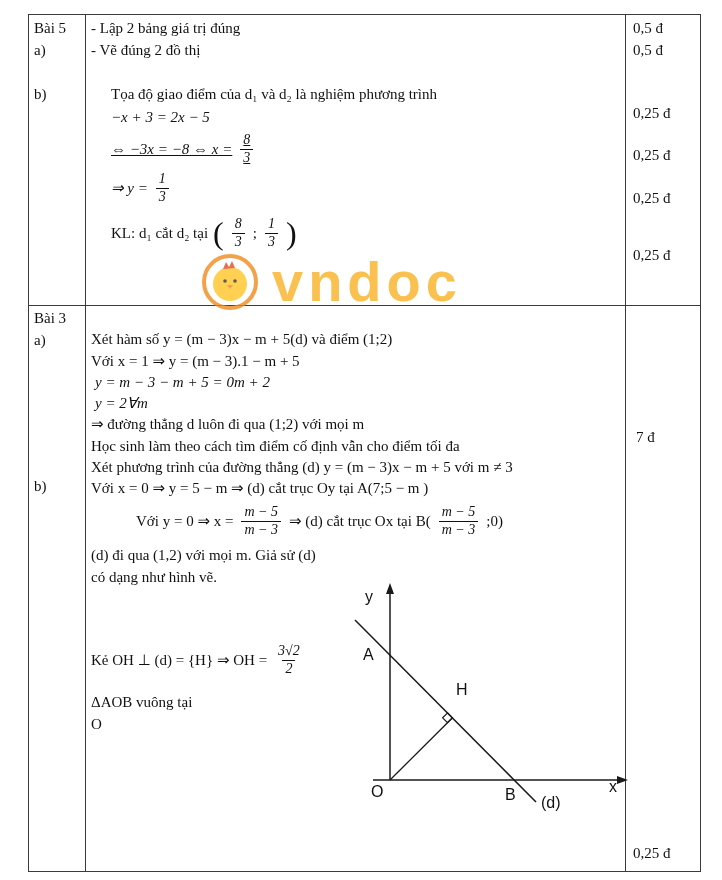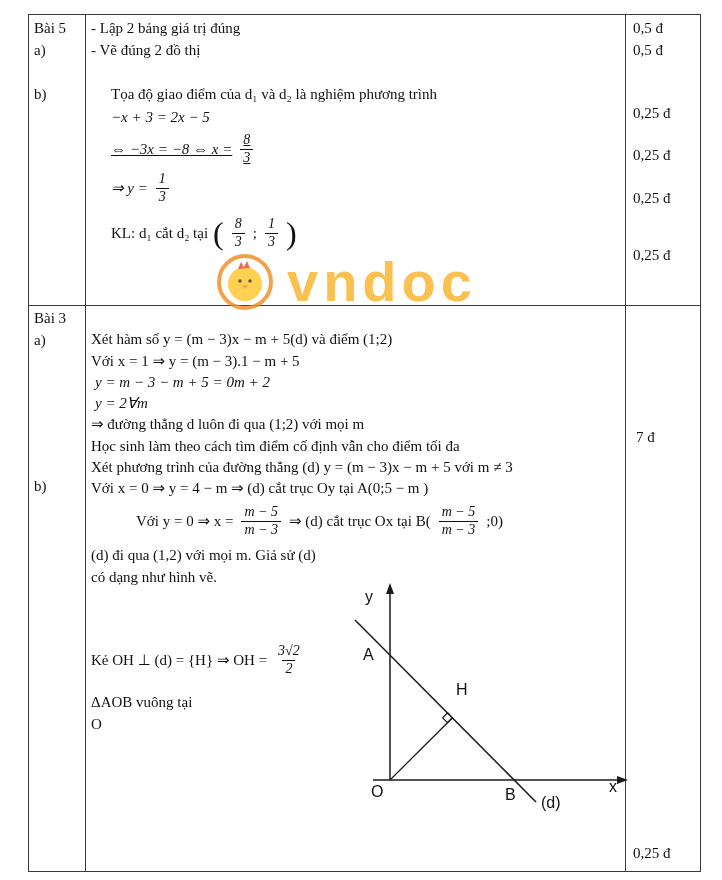--- a/index.html
+++ b/index.html
@@ -15,21 +15,21 @@
   .vline { position: absolute; width: 1px; background: #3a3a3a; }
   .hline { position: absolute; height: 1px; background: #3a3a3a; }
   .mline { display: flex; align-items: center; gap: 5px; }
   .frac {
     display: inline-flex; flex-direction: column; align-items: center;
     font-size: 14px; line-height: 1.2; margin: 0 3px; font-style: italic;
   }
   .frac .num, .frac .den { padding: 0 3px; text-align: center; }
   .frac .den { border-top: 1px solid #111; }
   .bigp { font-size: 32px; font-weight: 400; line-height: 1; font-style: normal; }
-  .watermark { position: absolute; left: 215px; top: 252px; display: flex; align-items: center; gap: 10px; opacity: 0.8; z-index: 5; }
+  .watermark { position: absolute; left: 200px; top: 252px; display: flex; align-items: center; gap: 10px; opacity: 0.8; z-index: 5; }
   .wm-text { font-family: "Liberation Sans", sans-serif; font-weight: bold; font-size: 56px; color: #F9B125; letter-spacing: 5px; line-height: 1; }
   svg text { font-family: "Liberation Sans", sans-serif; font-size: 16px; fill: #111; }
 </style>
 </head>
 <body>
 
 <div id="page">
 
   <div class="frame" style="left:28px; top:14px; width:673px; height:858px;"></div>
   <div class="vline" style="left:85px; top:14px; height:858px;"></div>
@@ -99,21 +99,21 @@
   <div class="t" style="left:34px; top:330px;">a)</div>
   <div class="t" style="left:34px; top:476px;">b)</div>
 
   <div class="t" style="left:91px; top:329px;">Xét hàm số  y = (m − 3)x − m + 5(d)  và điểm (1;2)</div>
   <div class="t" style="left:91px; top:351px;">Với  x  =  1 ⇒ y = (m − 3).1 − m + 5</div>
   <div class="t m" style="left:95px; top:372px;">y = m − 3 − m + 5 = 0m + 2</div>
   <div class="t m" style="left:95px; top:393px;">y = 2∀m</div>
   <div class="t" style="left:91px; top:414px;">⇒ đường thẳng d luôn đi qua (1;2) với mọi m</div>
   <div class="t" style="left:91px; top:436px;">Học sinh làm theo cách tìm điểm cố định vẫn cho điểm tối đa</div>
   <div class="t" style="left:91px; top:457px;">Xét phương trình của đường thẳng (d)  y = (m − 3)x − m + 5  với  m ≠ 3</div>
-  <div class="t" style="left:91px; top:478px;">Với  x = 0 ⇒ y = 4 − m ⇒  (d) cắt trục Oy tại A(0;5 − m )</div>
+  <div class="t" style="left:91px; top:478px;">Với  x = 0 ⇒ y = 5 − m ⇒  (d) cắt trục Oy tại A(7;5 − m )</div>
 
   <div class="t mline" style="left:91px; top:502px; height:38px;margin-left:45px;">
     <span>Với y = 0 ⇒ x =</span>
     <span class="frac">
       <span class="num">m − 5</span>
       <span class="den">m − 3</span>
     </span>
     <span>⇒ (d) cắt trục Ox tại B(</span>
     <span class="frac">
       <span class="num">m − 5</span>

